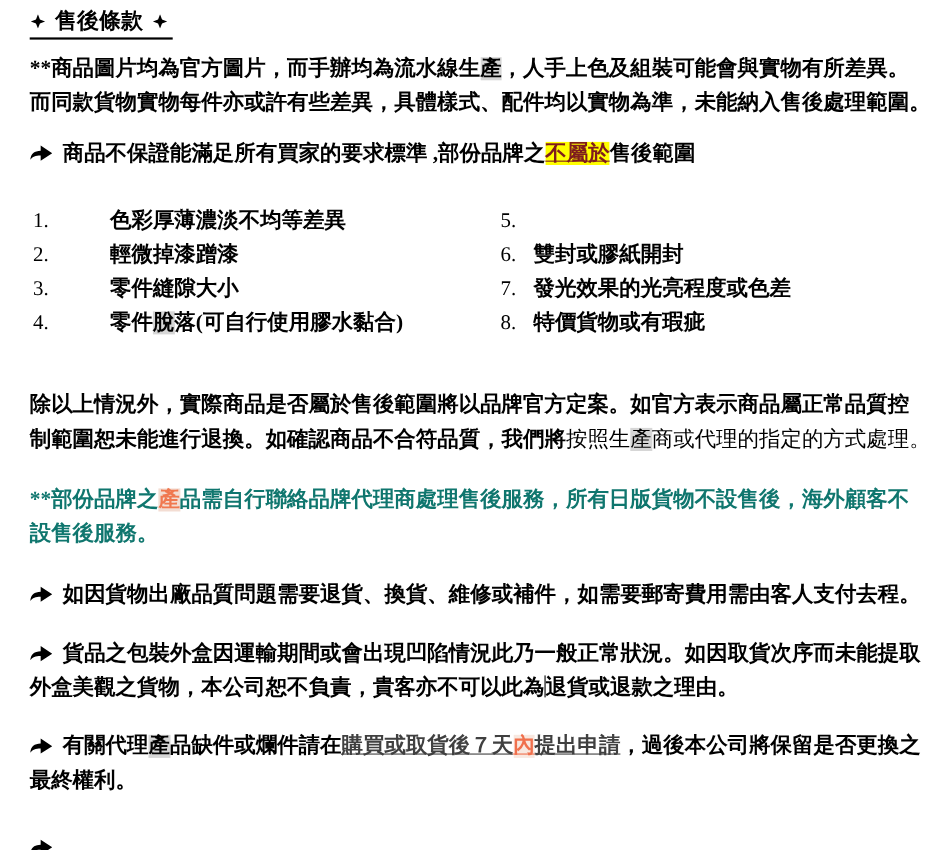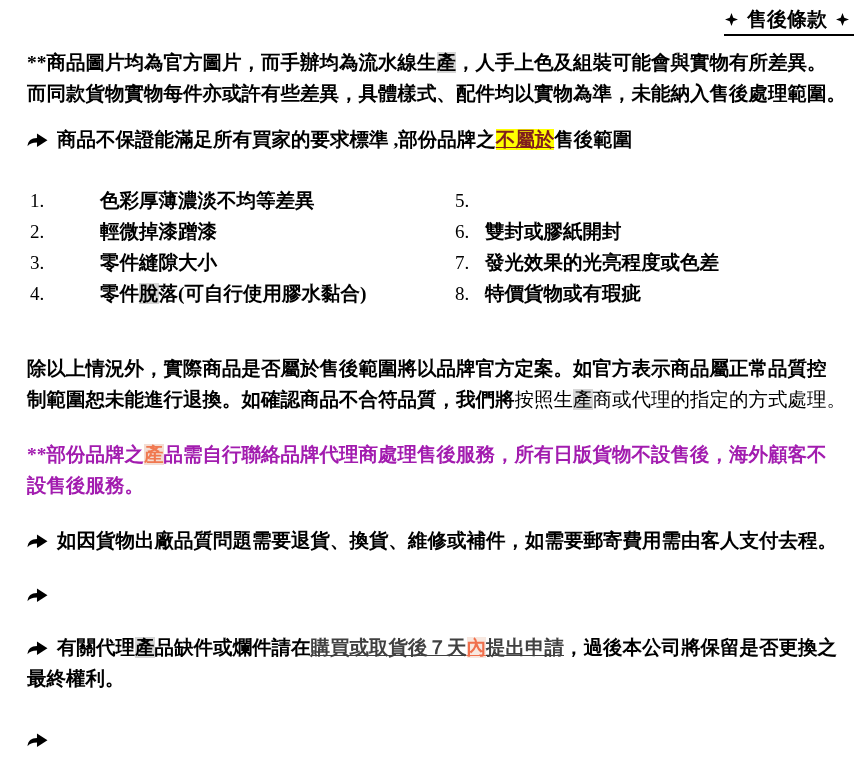--- a/index.html
+++ b/index.html
@@ -5,21 +5,21 @@
   html,body{margin:0;padding:0;}
   body{
     width:864px;height:773px;box-sizing:border-box;
     background:#ffffff;color:#000000;
     font-family:"Liberation Serif","DejaVu Serif",serif;
     font-weight:700;font-size:19.5px;
     padding:6px 10px 0 27px;overflow:hidden;
   }
   .para{margin:0;line-height:31px;}
   
-  .title{line-height:26px;margin:0 0 3px 0;text-align:right;}
+  .title{line-height:26px;margin:0 0 3px 0;}
   .title-inner{
     display:inline-flex;align-items:center;gap:9px;
     border-bottom:2px solid #000;padding:0 5px 2px 1px;
     font-size:20px;
   }
   .star{width:13px;height:13px;flex:0 0 auto;}
   
   .arr{width:21px;height:16px;vertical-align:-2px;margin-right:9px;}
   
   .p-intro{margin-top:11px;}
@@ -34,21 +34,21 @@
   
   .list-row{
     display:grid;grid-template-columns:70px 355px 30px auto;
     line-height:31px;padding-left:3px;
   }
   .list-num{font-weight:400;font-size:19px;}
   
   .fb{background:#d6d6d6;}
   .rg{font-weight:400;}
   .hl{background:#ffff00;color:#7f1d1d;text-decoration:underline;}
-  .red{color:#a21caf;}
+  .red{color:#0f766e;}
   .fbr{color:#f07850;background:#f3ddd3;}
   .rl{color:#404040;text-decoration:underline;}
   .fbi{color:#f0704d;background:#f8e8e0;text-decoration:underline;}
   .blink{color:#0000cc;text-decoration:underline;cursor:pointer;}
   .ime{outline:2px solid #c8872d;outline-offset:-2px;}
   .caret{display:inline-block;width:1px;height:20px;background:#000;vertical-align:-3px;}
 </style>
 </head>
 <body>
 
@@ -101,21 +101,21 @@
   <p class="para p-decision"><span><span>除以上情況外，實際商品是否屬於售後範圍將以品牌官方定案。如官方表示商品屬正常品質控</span><br><span>制範圍恕未能進行退換。如確認商品不合符品質，我們將</span><span class="rg">按照生</span><span class="rg fb">產</span><span class="rg">商或代理的指定的方式處理。</span></span></p>
 
   <p class="para p-red"><span><span class="red">**部份品牌之</span><span class="fbr">產</span><span class="red">品需自行聯絡品牌代理商處理售後服務，所有日版貨物不設售後，海外顧客不</span><br><span class="red">設售後服務。</span></span></p>
 
   <p class="para p-factory"><svg class="arr" viewBox="0 0 20 15">
         <path d="M0.5 13.5 C1 8 4 5.8 9.5 5.6 L9.5 1.2 L19.5 7.8 L9.5 14.2 L9.5 9.8 C5 9.9 2.5 10.8 0.5 13.5 Z" fill="#000"></path>
       </svg><span><span>如因貨物出廠品質問題需要退貨、換貨、維修或補件，如需要郵寄費用需由客人支付去程。</span></span></p>
 
   <p class="para p-box"><svg class="arr" viewBox="0 0 20 15">
         <path d="M0.5 13.5 C1 8 4 5.8 9.5 5.6 L9.5 1.2 L19.5 7.8 L9.5 14.2 L9.5 9.8 C5 9.9 2.5 10.8 0.5 13.5 Z" fill="#000"></path>
-      </svg></p>
+      </svg><span><span>貨品之包裝外盒因運輸期間或會出現凹陷情況此乃一般正常狀況。如因取貨次序而未能提取</span><br><span>外盒美觀之貨物，本公司恕不負責，貴客亦不可以此為</span><span class="caret"></span><span>退貨或退款之理由。</span></span></p>
 
   <p class="para p-missing"><svg class="arr" viewBox="0 0 20 15">
         <path d="M0.5 13.5 C1 8 4 5.8 9.5 5.6 L9.5 1.2 L19.5 7.8 L9.5 14.2 L9.5 9.8 C5 9.9 2.5 10.8 0.5 13.5 Z" fill="#000"></path>
       </svg><span><span>有關代理</span><span class="fb">產</span><span>品缺件或爛件請在</span><span class="rl">購買或取貨後７天</span><span class="fbi">內</span><span class="rl">提出申請</span><span>，過後本公司將保留是否更換之</span><br><span>最終權利。</span></span></p>
 
   <p class="para p-more"><svg class="arr" viewBox="0 0 20 15">
         <path d="M0.5 13.5 C1 8 4 5.8 9.5 5.6 L9.5 1.2 L19.5 7.8 L9.5 14.2 L9.5 9.8 C5 9.9 2.5 10.8 0.5 13.5 Z" fill="#000"></path>
       </svg></p>
 
 </div>

